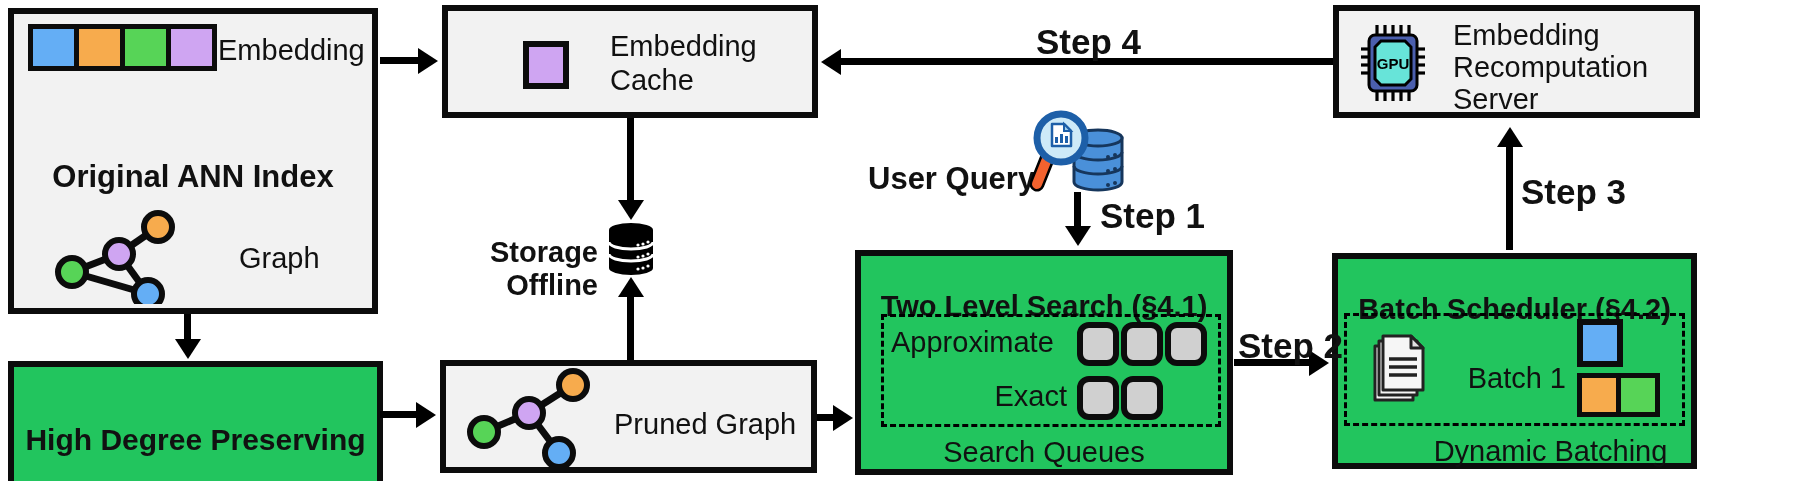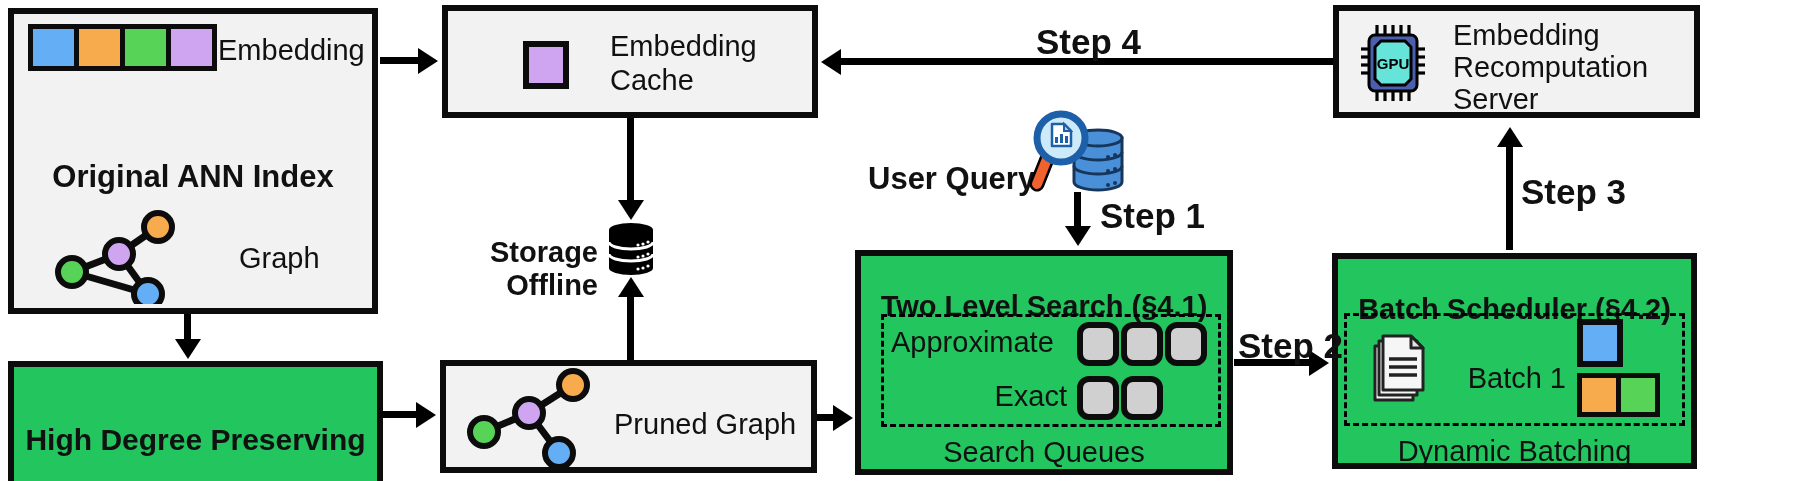--- a/index.html
+++ b/index.html
@@ -186,21 +186,21 @@
         <line x1="21" y1="36" x2="49" y2="36"></line>
         <line x1="21" y1="44" x2="49" y2="44"></line>
       </g>
     </svg>
     <div class="txt" style="left:108px; top:70px; width:120px; text-align:right;margin-top:33px;">Batch 1</div>
     <div class="chip-sq" style="left: 239px; top: 60px; width: 46px; height: 48px; background: rgb(100, 174, 245);"></div>
     <div class="strip" style="left:239px; top:114px;">
       <div class="cell small" style="background: rgb(247, 171, 77);"></div>
       <div class="cell small" style="background: rgb(87, 212, 87);"></div>
     </div>
-    <div class="txt center" style="left:0; top:176px; width:100%;">Dynamic Batching</div>
+    <div class="txt center" style="left:0; top:176px; width:100%;padding-left:36px;">Dynamic Batching</div>
   </div>
 
   <div class="box light" style="left:1333px; top:5px; width:367px; height:113px;">
     <svg style="position:absolute; left:20px; top:12px;" width="68" height="80" viewBox="0 0 68 80">
       <g stroke="#000" stroke-width="3.2">
         <line x1="18" y1="2" x2="18" y2="12"></line>
           <line x1="26" y1="2" x2="26" y2="12"></line>
         <line x1="34" y1="2" x2="34" y2="12"></line>
           <line x1="42" y1="2" x2="42" y2="12"></line>
           <line x1="50" y1="2" x2="50" y2="12"></line>

